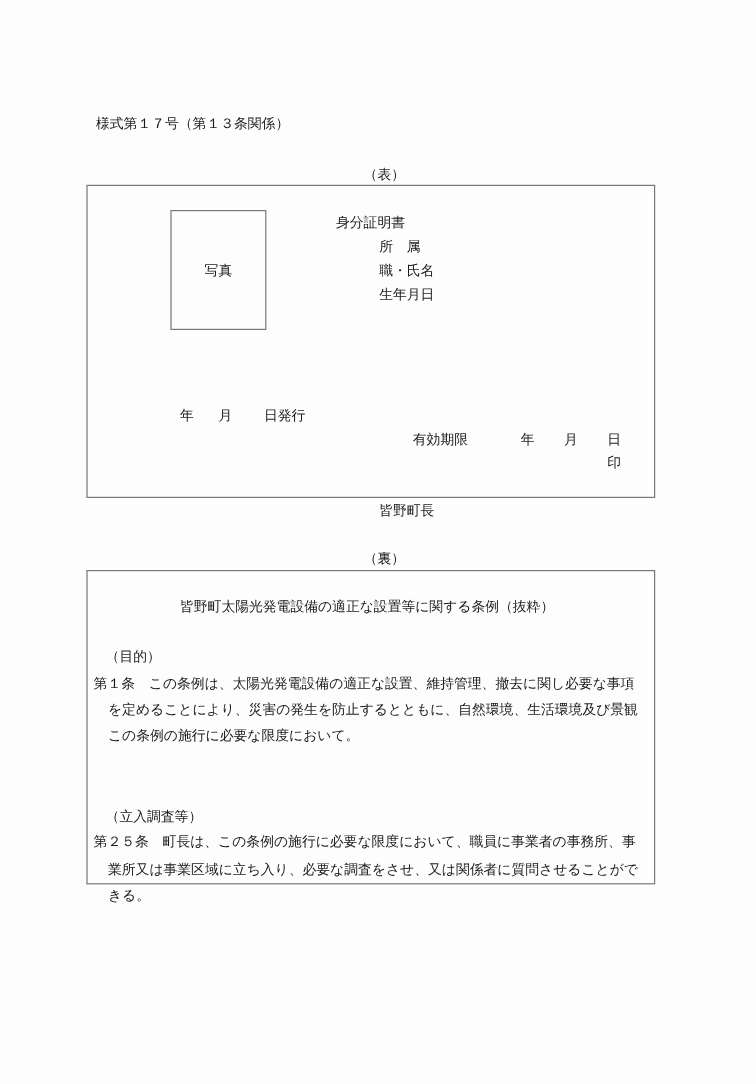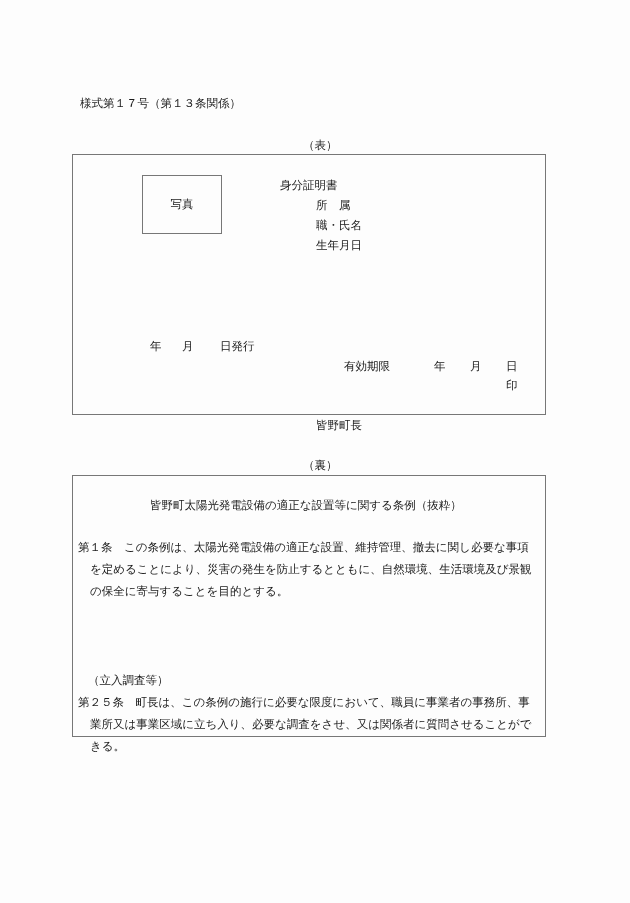--- a/index.html
+++ b/index.html
@@ -14,21 +14,21 @@
   .para { position: absolute; line-height: 22px; }
 </style>
 </head>
 <body>
 
 <div class="abs" style="left:80px; top:96px;">様式第１７号（第１３条関係）</div>
 
 <div class="abs" style="left:303px; top:138px;">（表）</div>
 <div class="box" style="left:72px; top:154px; width:474px; height:261px;"></div>
 
-<div class="photo" style="left:142px; top:175px; width:80px; height:59px;">
+<div class="photo" style="left:142px; top:175px; width:80px; height:100px;">
   <span>写真</span>
 </div>
 
 <div class="abs" style="left:280px; top:178px;">身分証明書</div>
 <div class="abs" style="left:316px; top:198px;">所　属</div>
 <div class="abs" style="left:316px; top:218px;">職・氏名</div>
 <div class="abs" style="left:316px; top:238px;">生年月日</div>
 
 <div class="para" style="left:80px; top:273px; width:470px;">
 </div>
@@ -44,23 +44,24 @@
 
 <div class="abs" style="left:316px; top:378px;margin-top:40px;">皆野町長</div>
 <div class="abs" style="left:506px; top:378px;">印</div>
 
 <div class="abs" style="left:303px; top:458px;">（裏）</div>
 <div class="box" style="left:72px; top:475px; width:474px; height:262px;"></div>
 
 <div class="abs" style="left:150px; top:498px;">皆野町太陽光発電設備の適正な設置等に関する条例（抜粋）</div>
 
 <div class="para" style="left:80px; top:536px; width:470px;">
+  <div style="padding-left:8px;">（目的）</div>
   <div style="margin-left:-2px;">第１条　この条例は、太陽光発電設備の適正な設置、維持管理、撤去に関し必要な事項</div>
   <div style="padding-left:10px;">を定めることにより、災害の発生を防止するとともに、自然環境、生活環境及び景観</div>
-  <div style="padding-left:10px;">の保全に寄与することを目的とする。</div>
+  <div style="padding-left:10px;">この条例の施行に必要な限度において。</div>
 </div>
 
 <div class="para" style="left:80px; top:669px; width:470px;">
   <div style="padding-left:8px;">（立入調査等）</div>
   <div style="margin-left:-2px;font-family:Liberation Serif, serif;">第２５条　町長は、この条例の施行に必要な限度において、職員に事業者の事務所、事</div>
   <div style="padding-left:10px;">業所又は事業区域に立ち入り、必要な調査をさせ、又は関係者に質問させることがで</div>
   <div style="padding-left:10px;">きる。</div>
 </div>
 
 </body></html>

